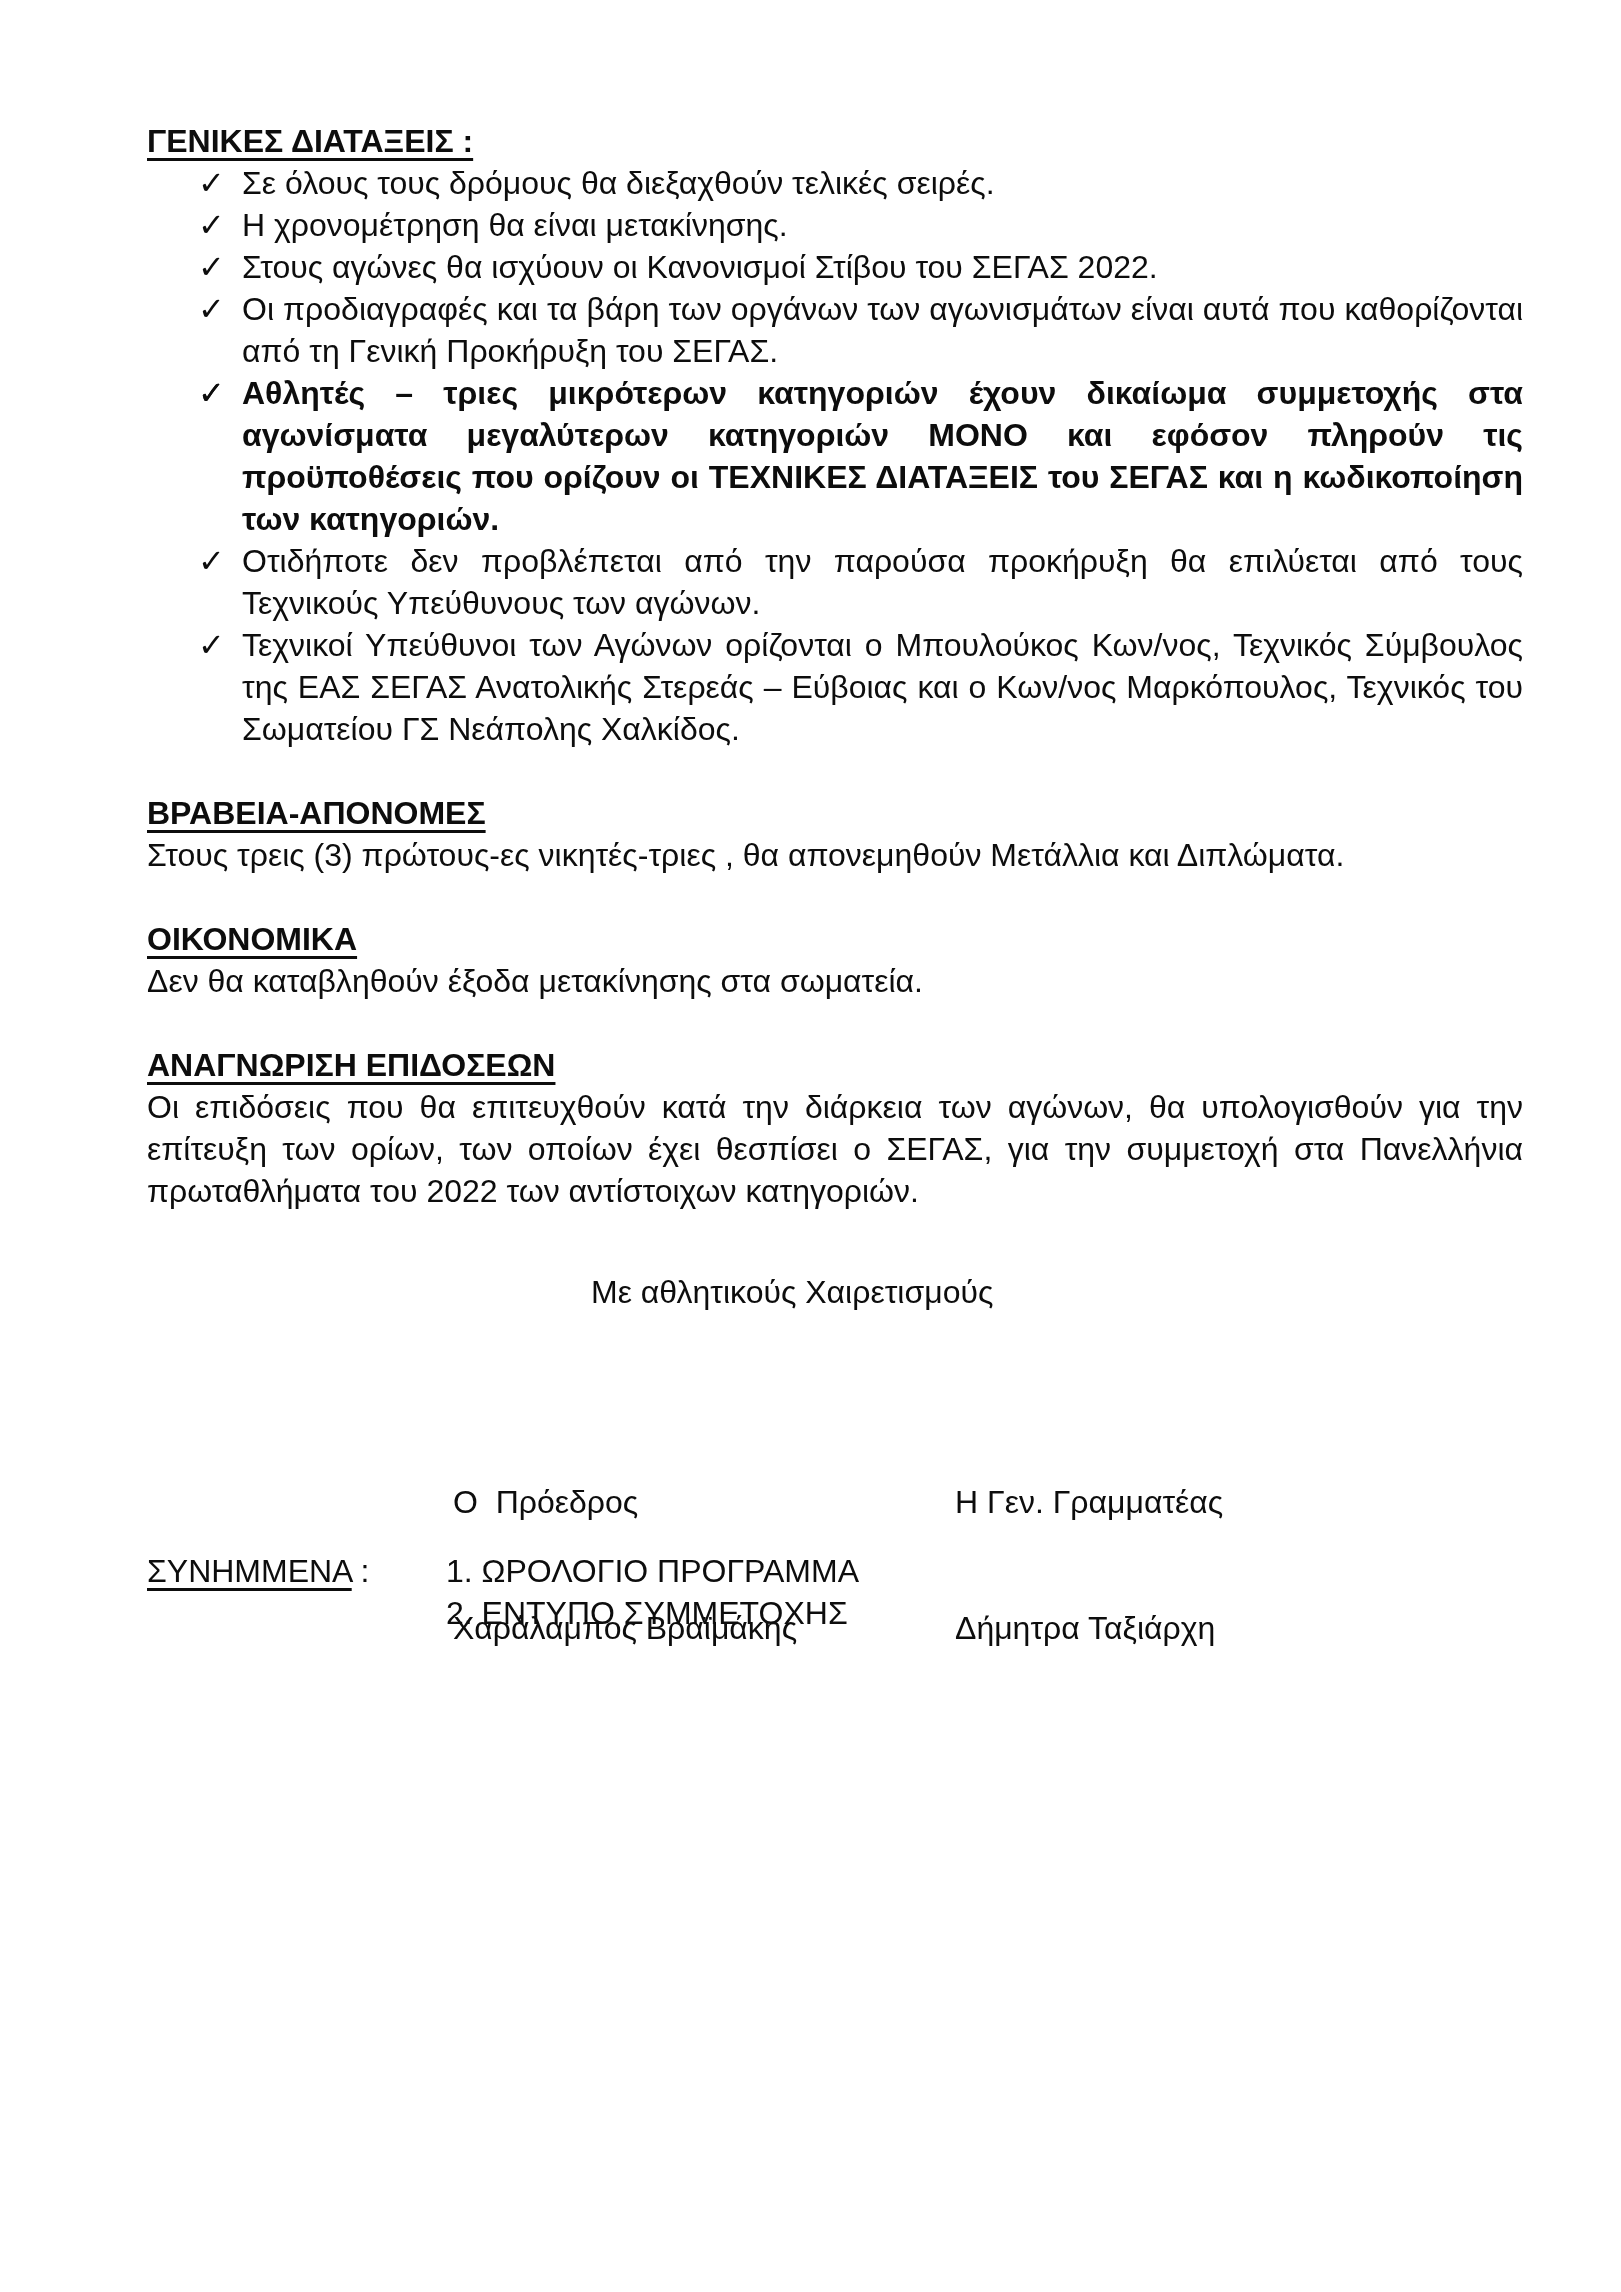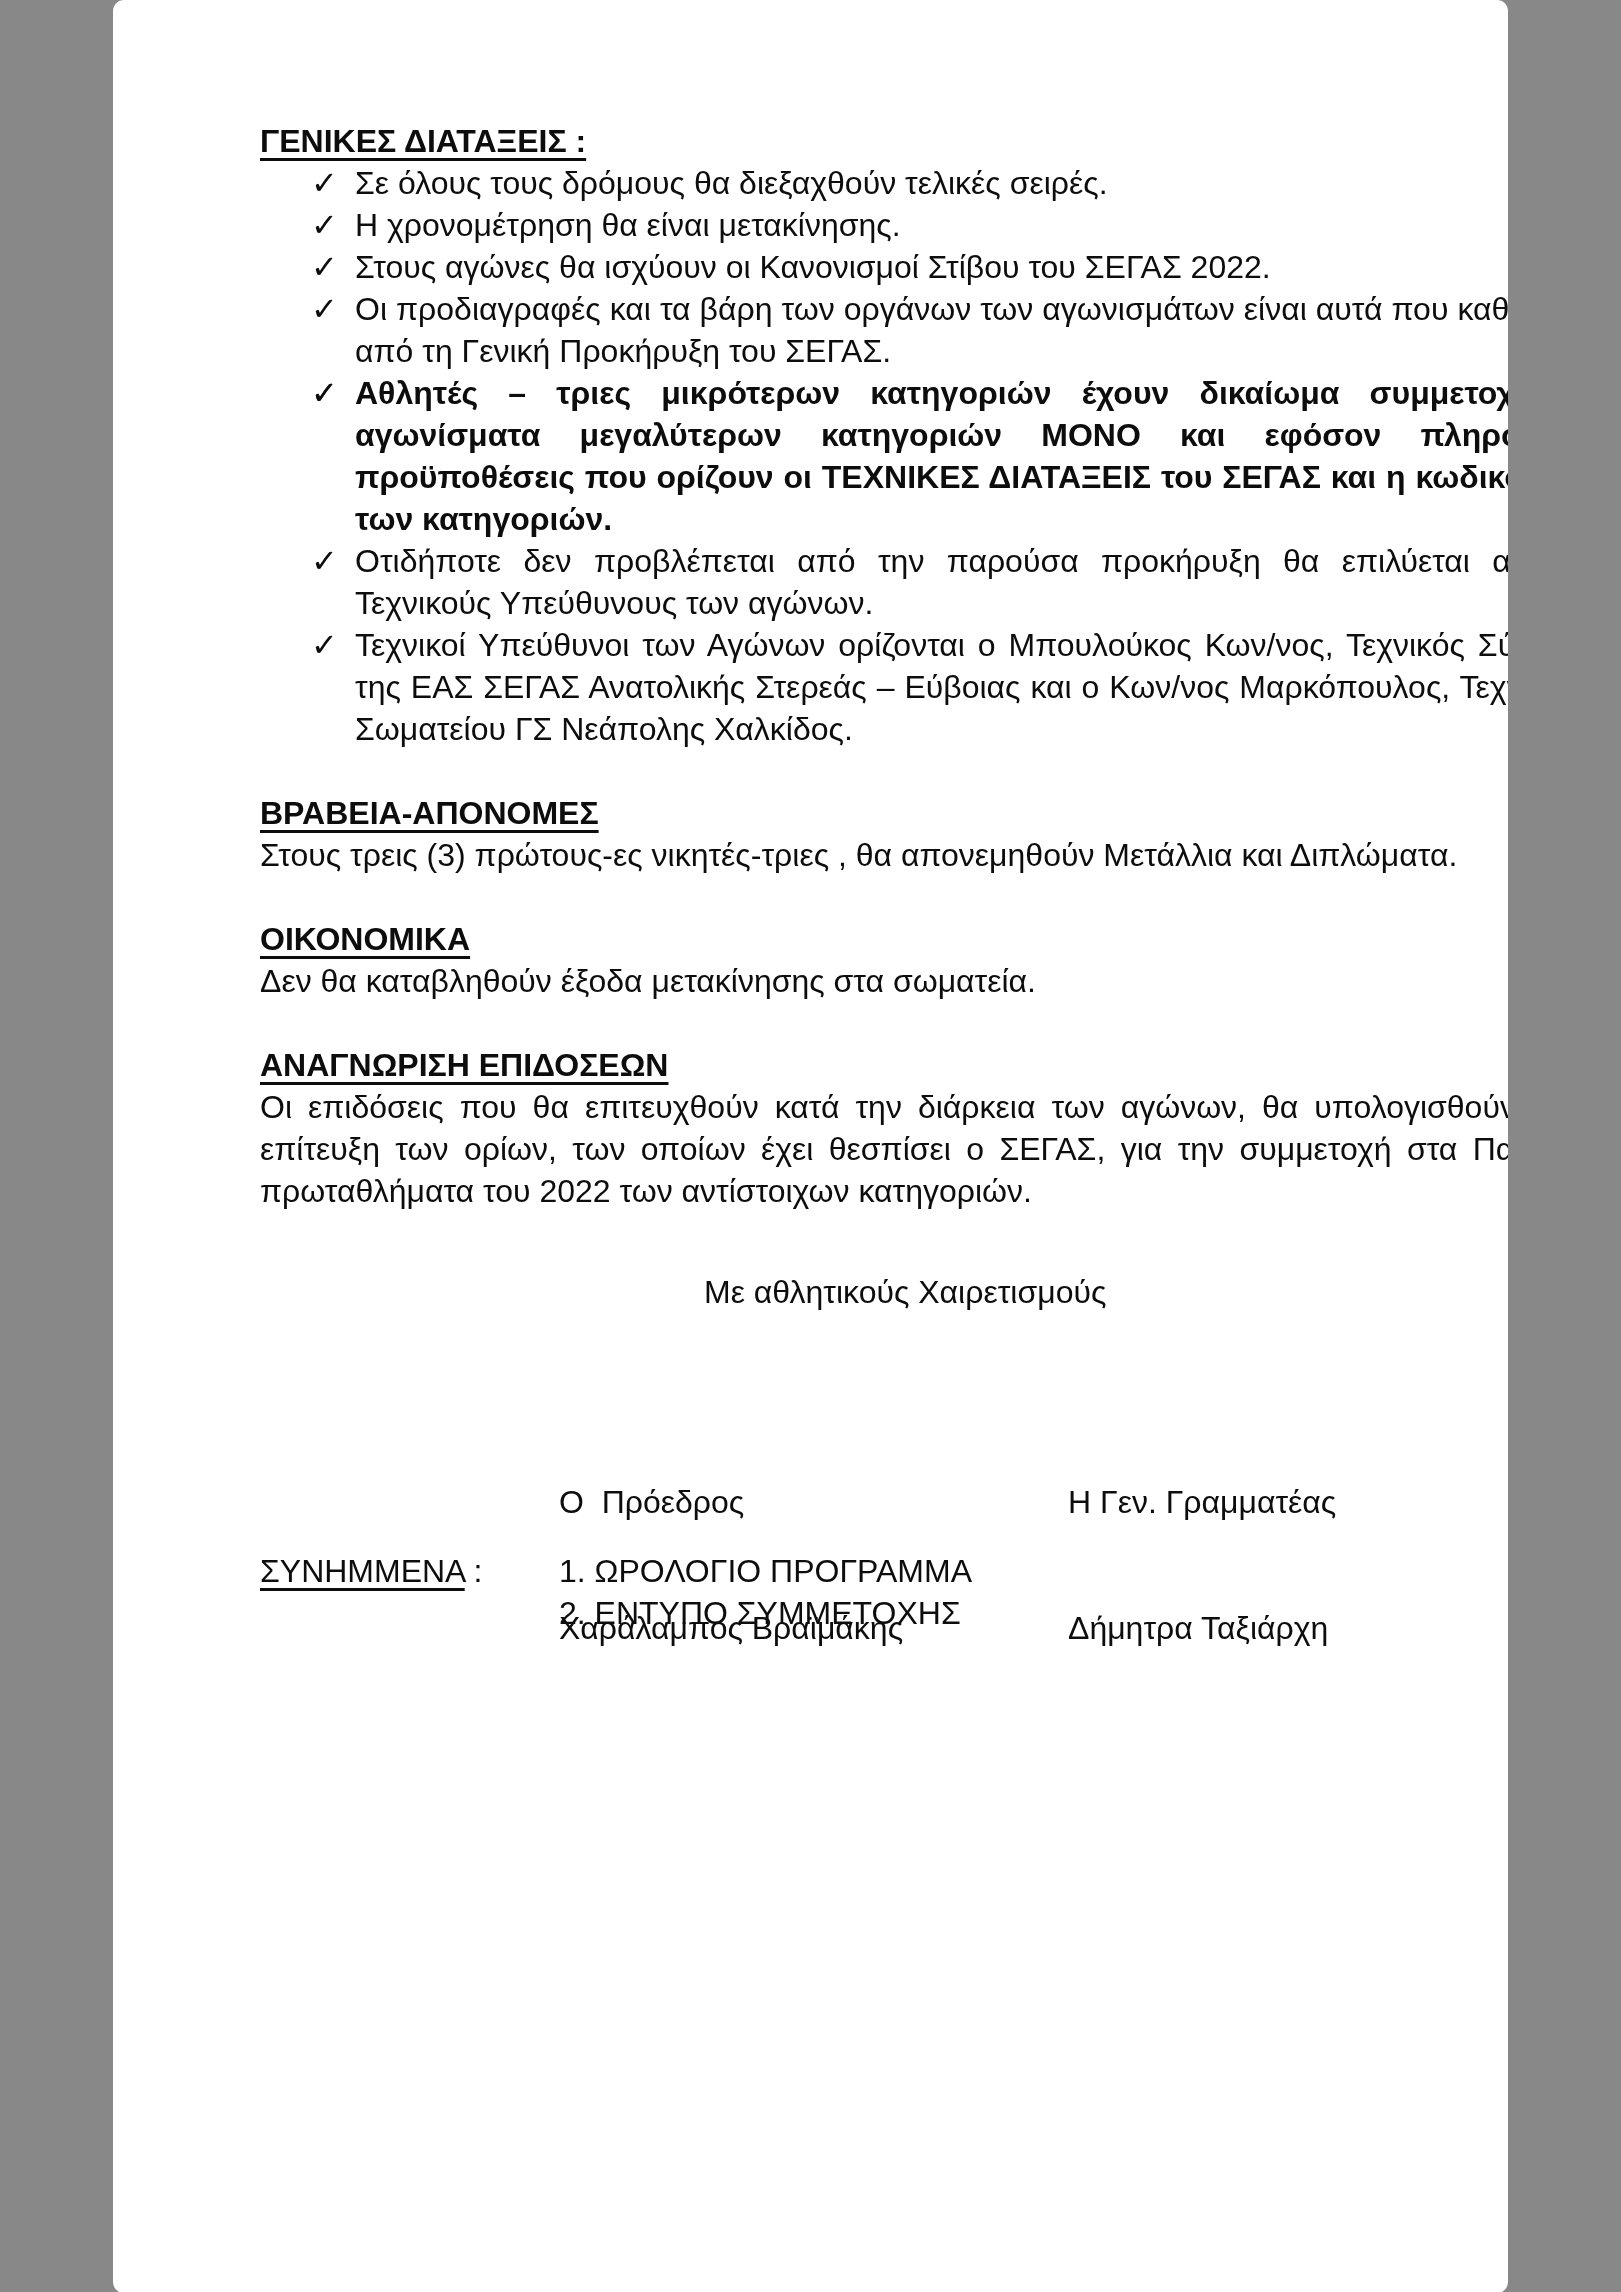--- a/index.html
+++ b/index.html
@@ -1,29 +1,28 @@
 <!DOCTYPE html>
 <html lang="el"><head>
 <meta charset="utf-8">
 <style>
   html, body { margin: 0; padding: 0; background: #888; }
   .page {
-    width: 1395px;
+    width: 1621px;
     height: 2293px;
     background: #ffffff;
     margin: 0 auto;
     position: relative;
     box-sizing: border-box;
     padding: 120px 98px 0 147px;
     font-family: "Liberation Sans", "DejaVu Sans", sans-serif;
     font-size: 32px;
     line-height: 42px;
     color: #0d0d0d;
     overflow: hidden;
-    border-radius: 11px;
   }
   .content { width: 1376px; }
   .section-heading {
     font-size: 32px;
     font-weight: bold;
     margin: 0;
     text-decoration: underline;
     text-decoration-thickness: 2.9px;
     text-underline-offset: 5.9px;
   }
@@ -42,21 +41,21 @@
   .checklist li.bold { font-weight: bold; }
   .body-text { margin: 0; }
   .justified { text-align: justify; }
   .spacer { height: 42px; }
   .spacer-lg { height: 59px; }
   .spacer-xl { height: 84px; }
   .spacer-sig { height: 69px; }
   .salutation { margin-left: 444px; }
   .sig-row { position: relative; height: 84px; }
   .sig-col { position: absolute; top: 0; white-space: pre; }
-  .sig-col.left { left: 299px; }
+  .sig-col.left { left: 306px; }
   .sig-col.right { left: 808px; }
   .attachments { display: flex; }
   .attachments .label-cell { width: 299px; flex: 0 0 299px; }
   .attachments .label-underlined {
     text-decoration: underline;
     text-decoration-thickness: 2.9px;
     text-underline-offset: 5.9px;
     font-weight: normal;
   }
   .attachment-items div { white-space: pre; }

